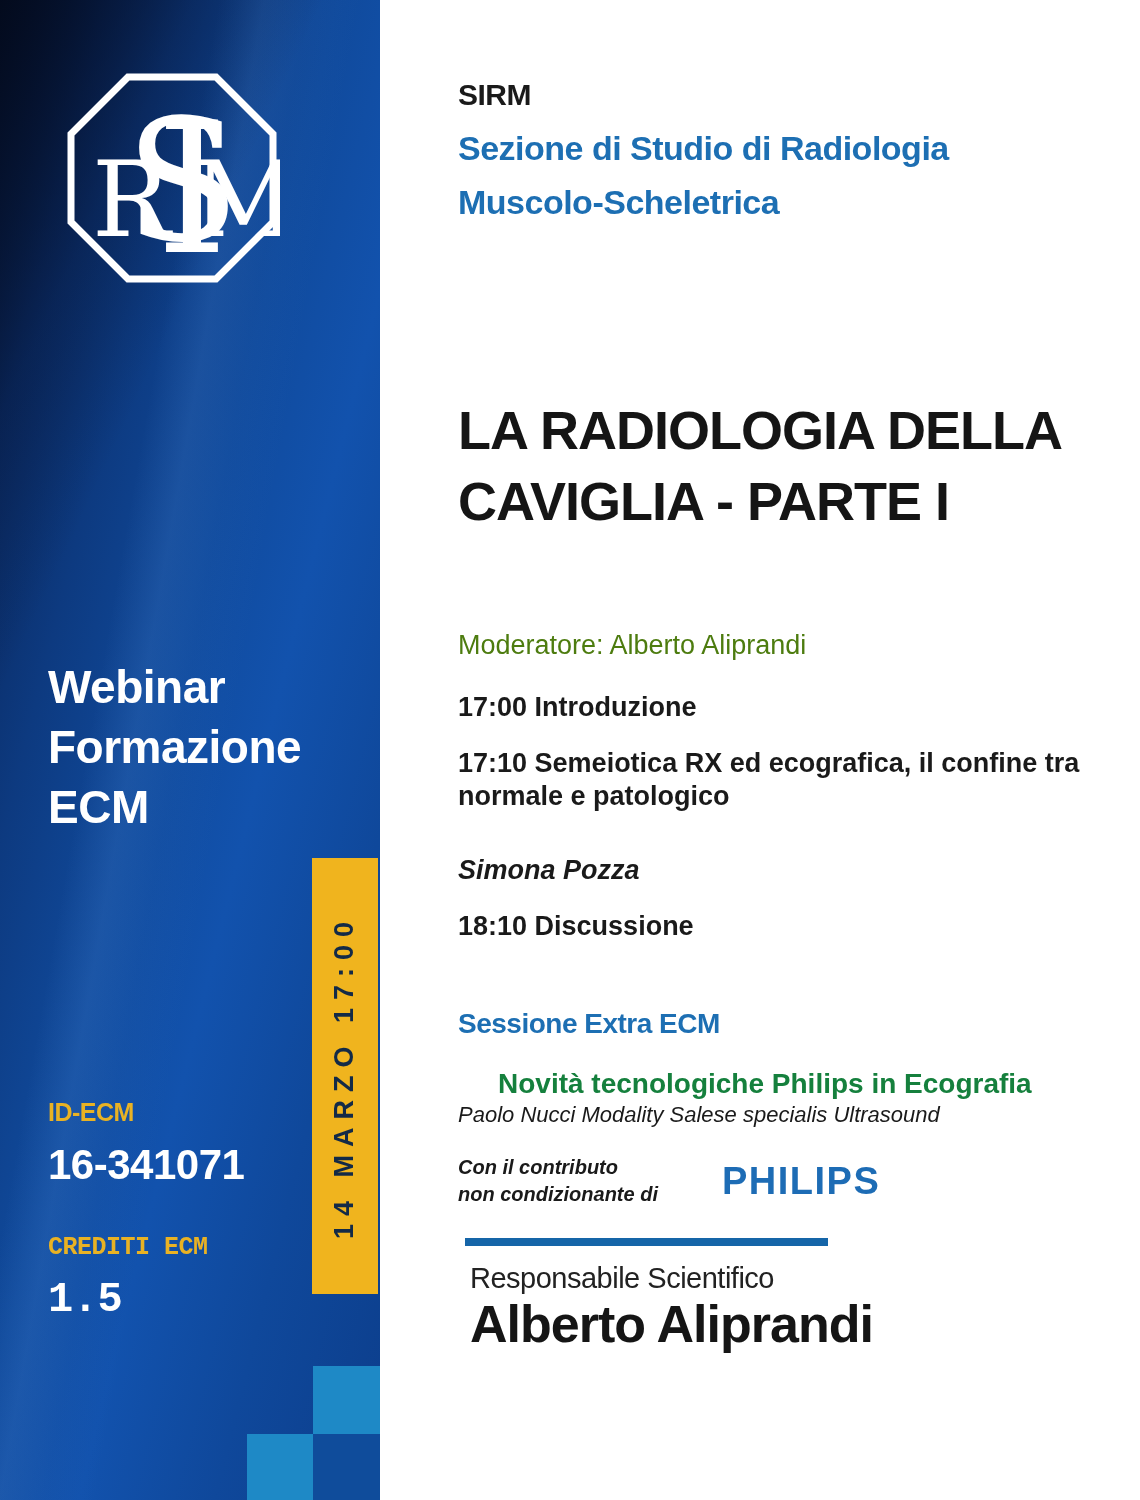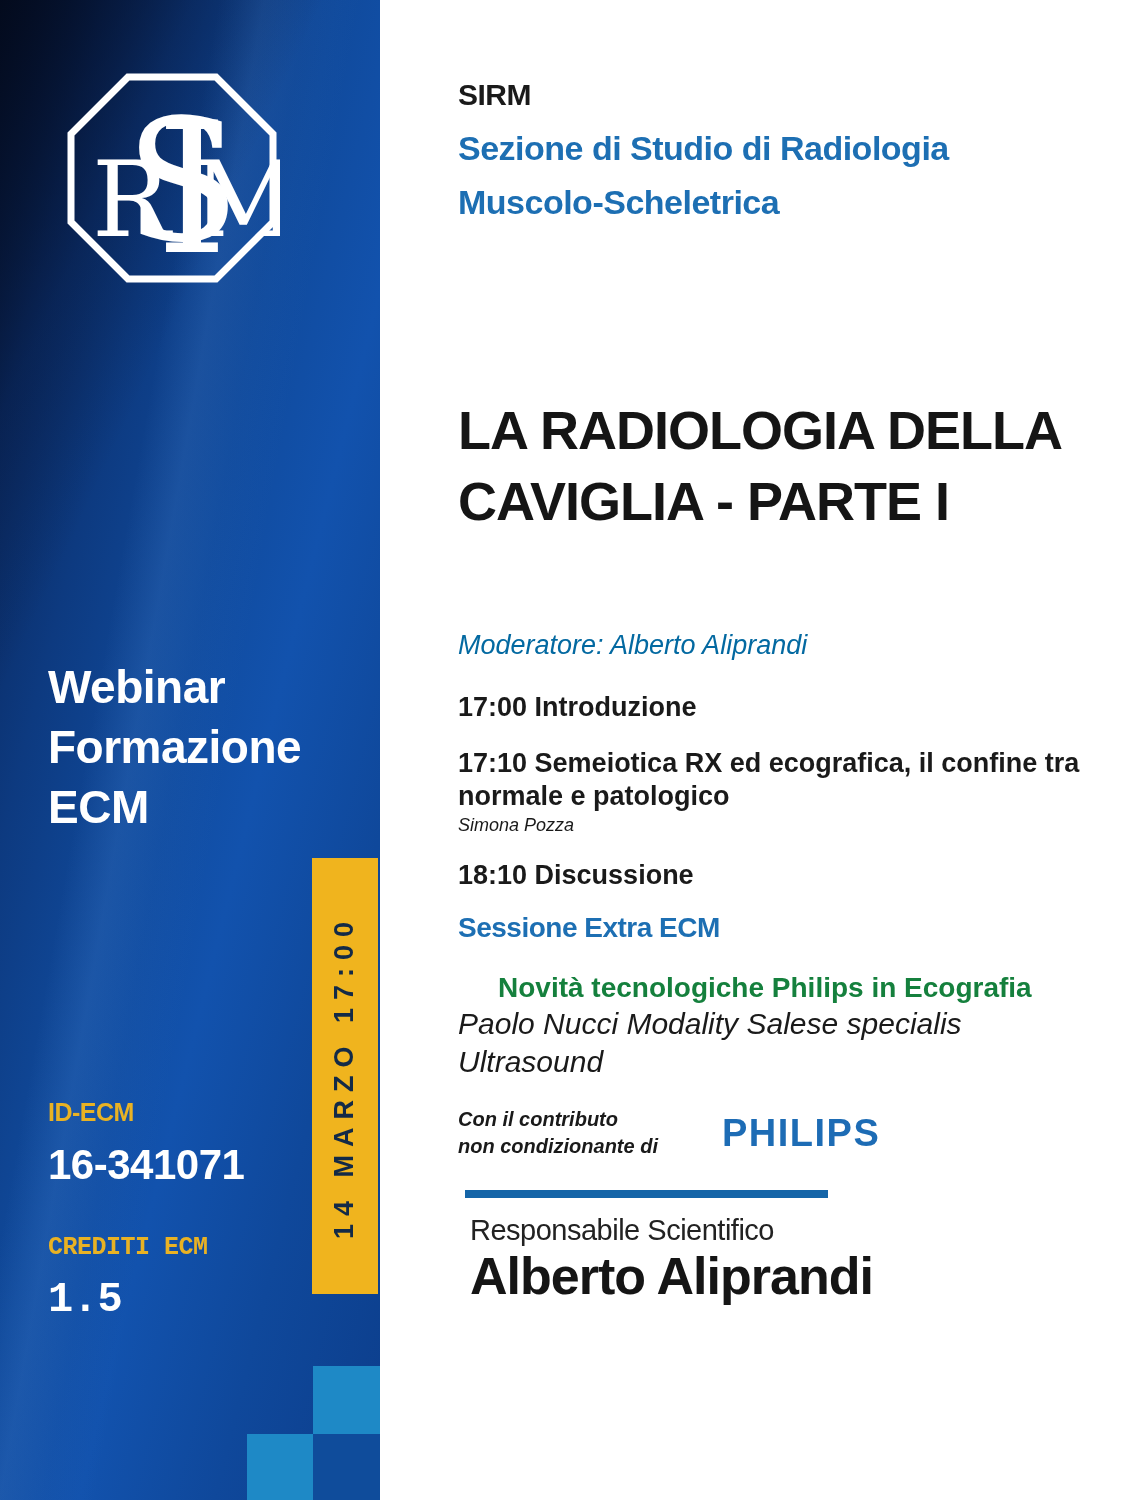--- a/index.html
+++ b/index.html
@@ -110,52 +110,52 @@
     font-size: 54px;
     font-weight: bold;
     color: #151515;
     line-height: 1.3;
     letter-spacing: -1px;
   }
 
   .moderator {
     margin-top: 94px;
     font-size: 27px;
-    font-style: italic;
-    color: #0369a1;
+    color: #4d7c0f;
   }
 
   .prog { margin-top: 30px; font-size: 27px; line-height: 1.25; }
   .prog .prog-line { font-weight: bold; color: #1a1a1a; }
   .prog + .prog { margin-top: 22px; }
   .speaker {
-    font-size: 18px;
+    font-size: 27px;
     font-style: italic;
-    font-weight: normal;
+    font-weight: bold;
     color: #1a1a1a;
     line-height: 1.25;
+    margin-top: 40px;
   }
 
   .extra-heading {
-    margin-top: 20px;
+    margin-top: 64px;
     font-size: 28px;
     font-weight: bold;
     color: #1d6fb3;
     letter-spacing: -0.5px;
   }
   .extra-title {
     margin-top: 26px;
     font-size: 28px;
     font-weight: bold;
     color: #15803d;
     line-height: 1.25;
     margin-left: 40px;
   }
   .extra-speaker {
-    font-size: 30px;
+    font-size: 22px;
     font-style: italic;
     color: #1a1a1a;
     line-height: 1.25;
   }
 
   .sponsor-row {
     margin-top: 26px;
     display: flex;
     align-items: center;
   }

